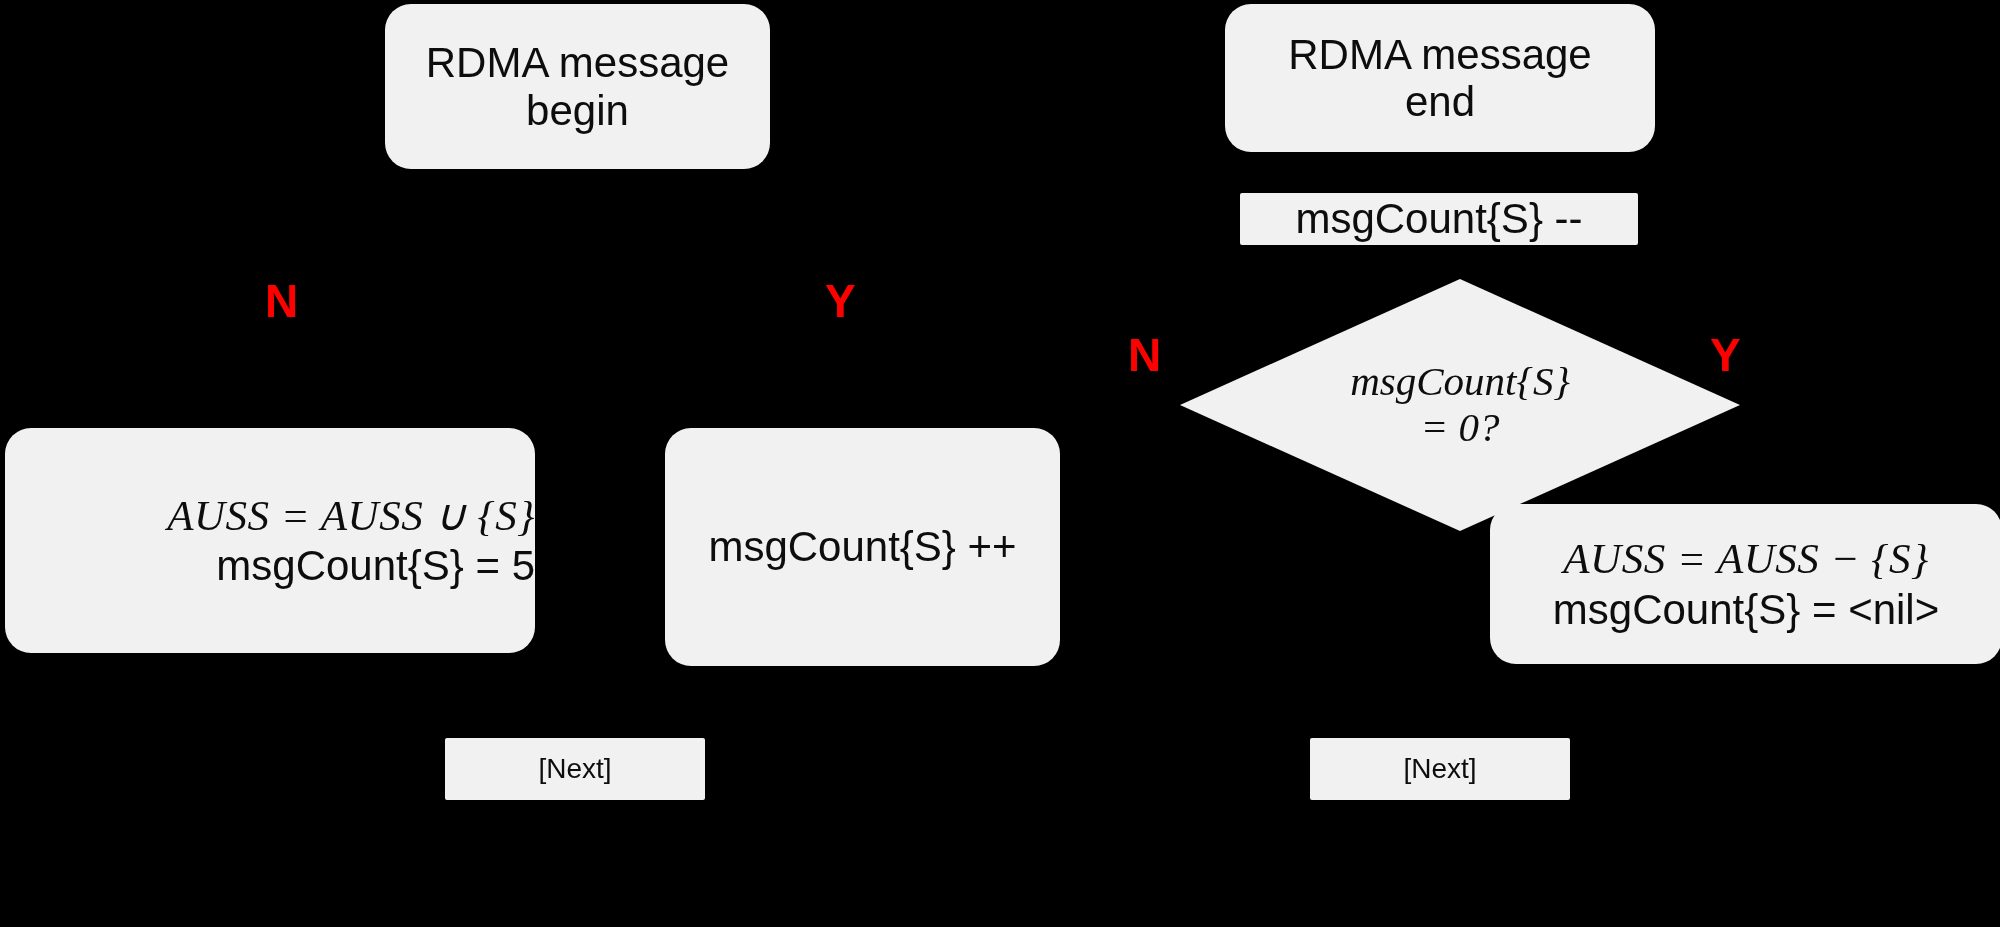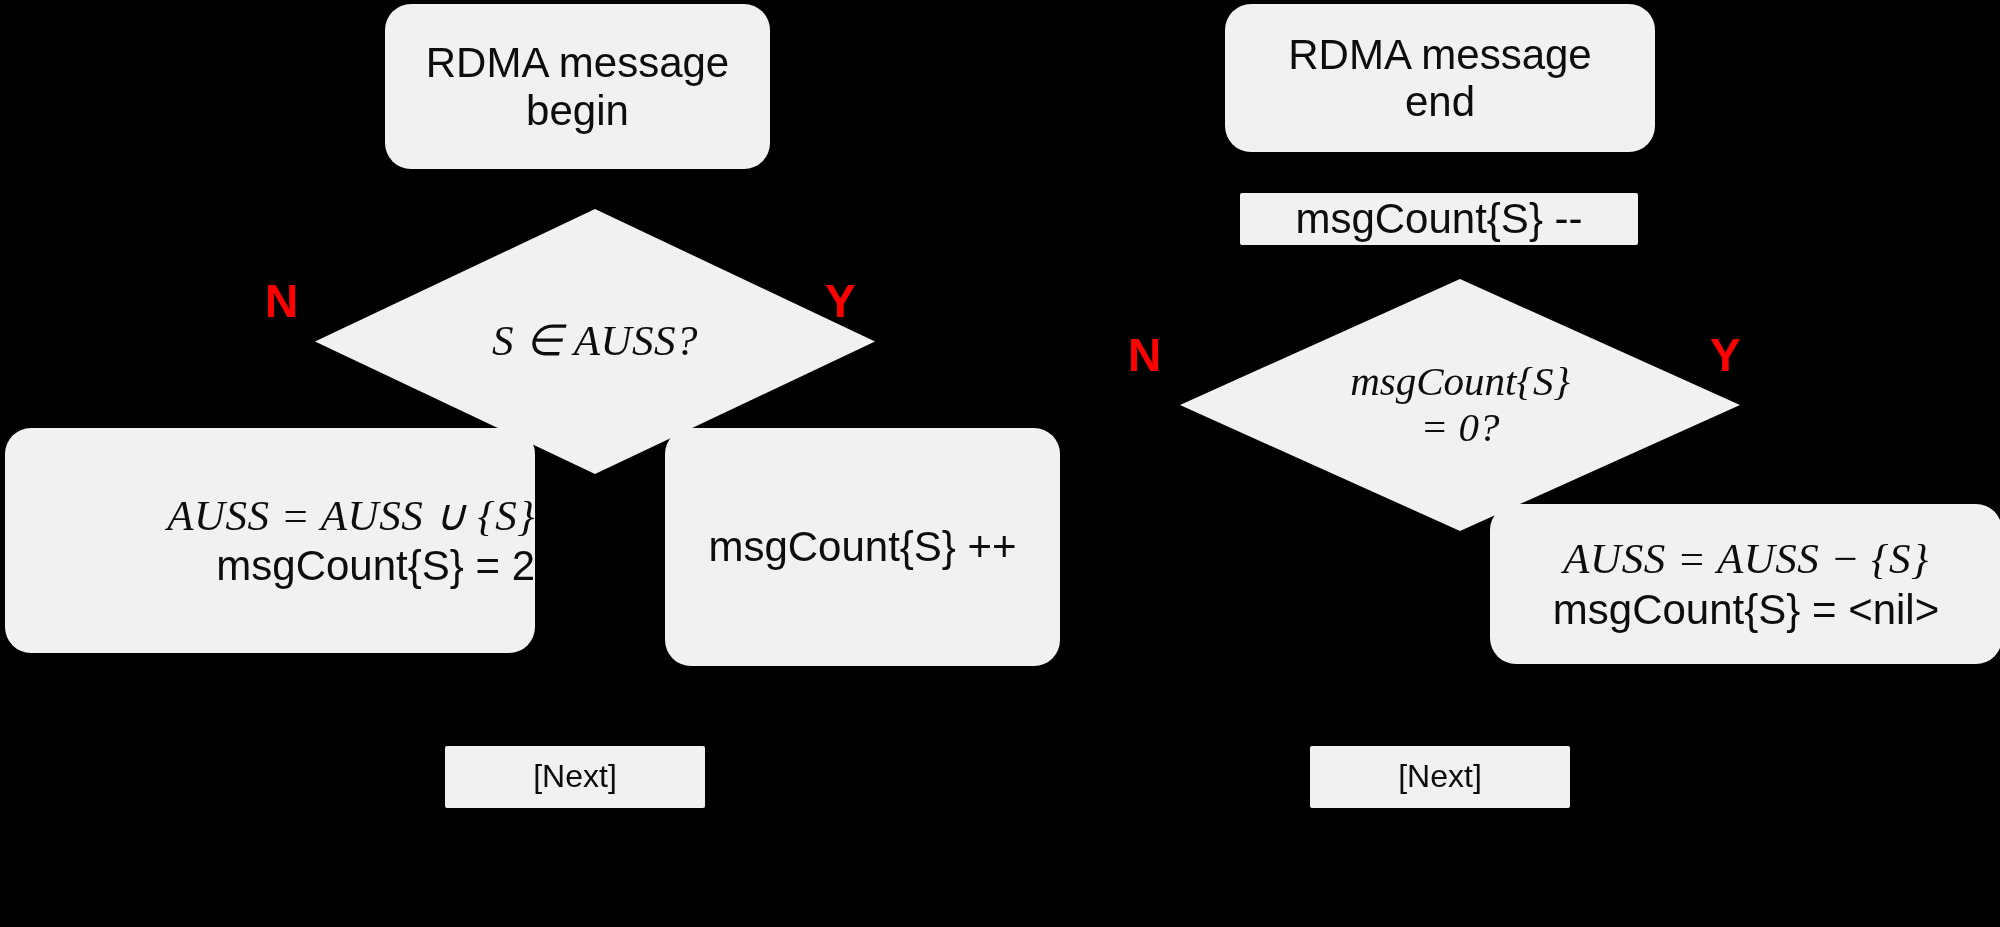--- a/index.html
+++ b/index.html
@@ -49,21 +49,21 @@
   }
 
   
   .sans    { font-family: "Liberation Sans", sans-serif; }
   .serif   { font-family: "Liberation Serif", serif; }
   .mathit  { font-family: "Liberation Serif", serif; font-style: italic; }
 
   .t-title   { font-size: 42px; }
   .t-body    { font-size: 42px; }
   .t-math    { font-size: 43px; letter-spacing: 0.5px; }
-  .t-next    { font-size: 32px; margin-top: 8px; }
+  .t-next    { font-size: 28px; }
   .t-diamond { font-size: 41px; }
 
   
   .branch-label {
     position: absolute;
     color: #FF0000;
     font-family: "Liberation Sans", sans-serif;
     font-weight: bold;
     font-size: 46px;
     line-height: 1;
@@ -75,30 +75,27 @@
 </head>
 <body>
 
 <div id="canvas">
 
   <div class="node rounded sans t-title" style="left:385px; top:4px; width:385px; height:165px;">
     <div class="line-row">RDMA message</div>
     <div class="line-row">begin</div>
   </div>
 
-  <div class="diamond serif t-diamond" style="left:315px; top:209px; width:560px; height:265px;">
-    <div class="mathit t-math line-row">S ∈ AUSS?</div>
-  </div>
 
   <div class="branch-label" style="left:265px; top:278px;">N</div>
   <div class="branch-label" style="left:825px; top:278px;">Y</div>
 
   <div class="node rounded" style="left:5px; top:428px; width:530px; height:225px;align-items:flex-end;">
     <div class="mathit t-math math-line">AUSS = AUSS ∪ {S}</div>
-    <div class="sans t-body line-row">msgCount{S} = 2</div>
+    <div class="sans t-body line-row">msgCount{S} = 5</div>
   </div>
 
   <div class="node rounded sans t-body" style="left:665px; top:428px; width:395px; height:238px;">
     <div class="line-row">msgCount{S} ++</div>
   </div>
 
   <div class="node slightly-rounded sans t-next" style="left:445px; top:738px; width:260px; height:62px;">
     <div class="line-row">[Next]</div>
   </div>
 

